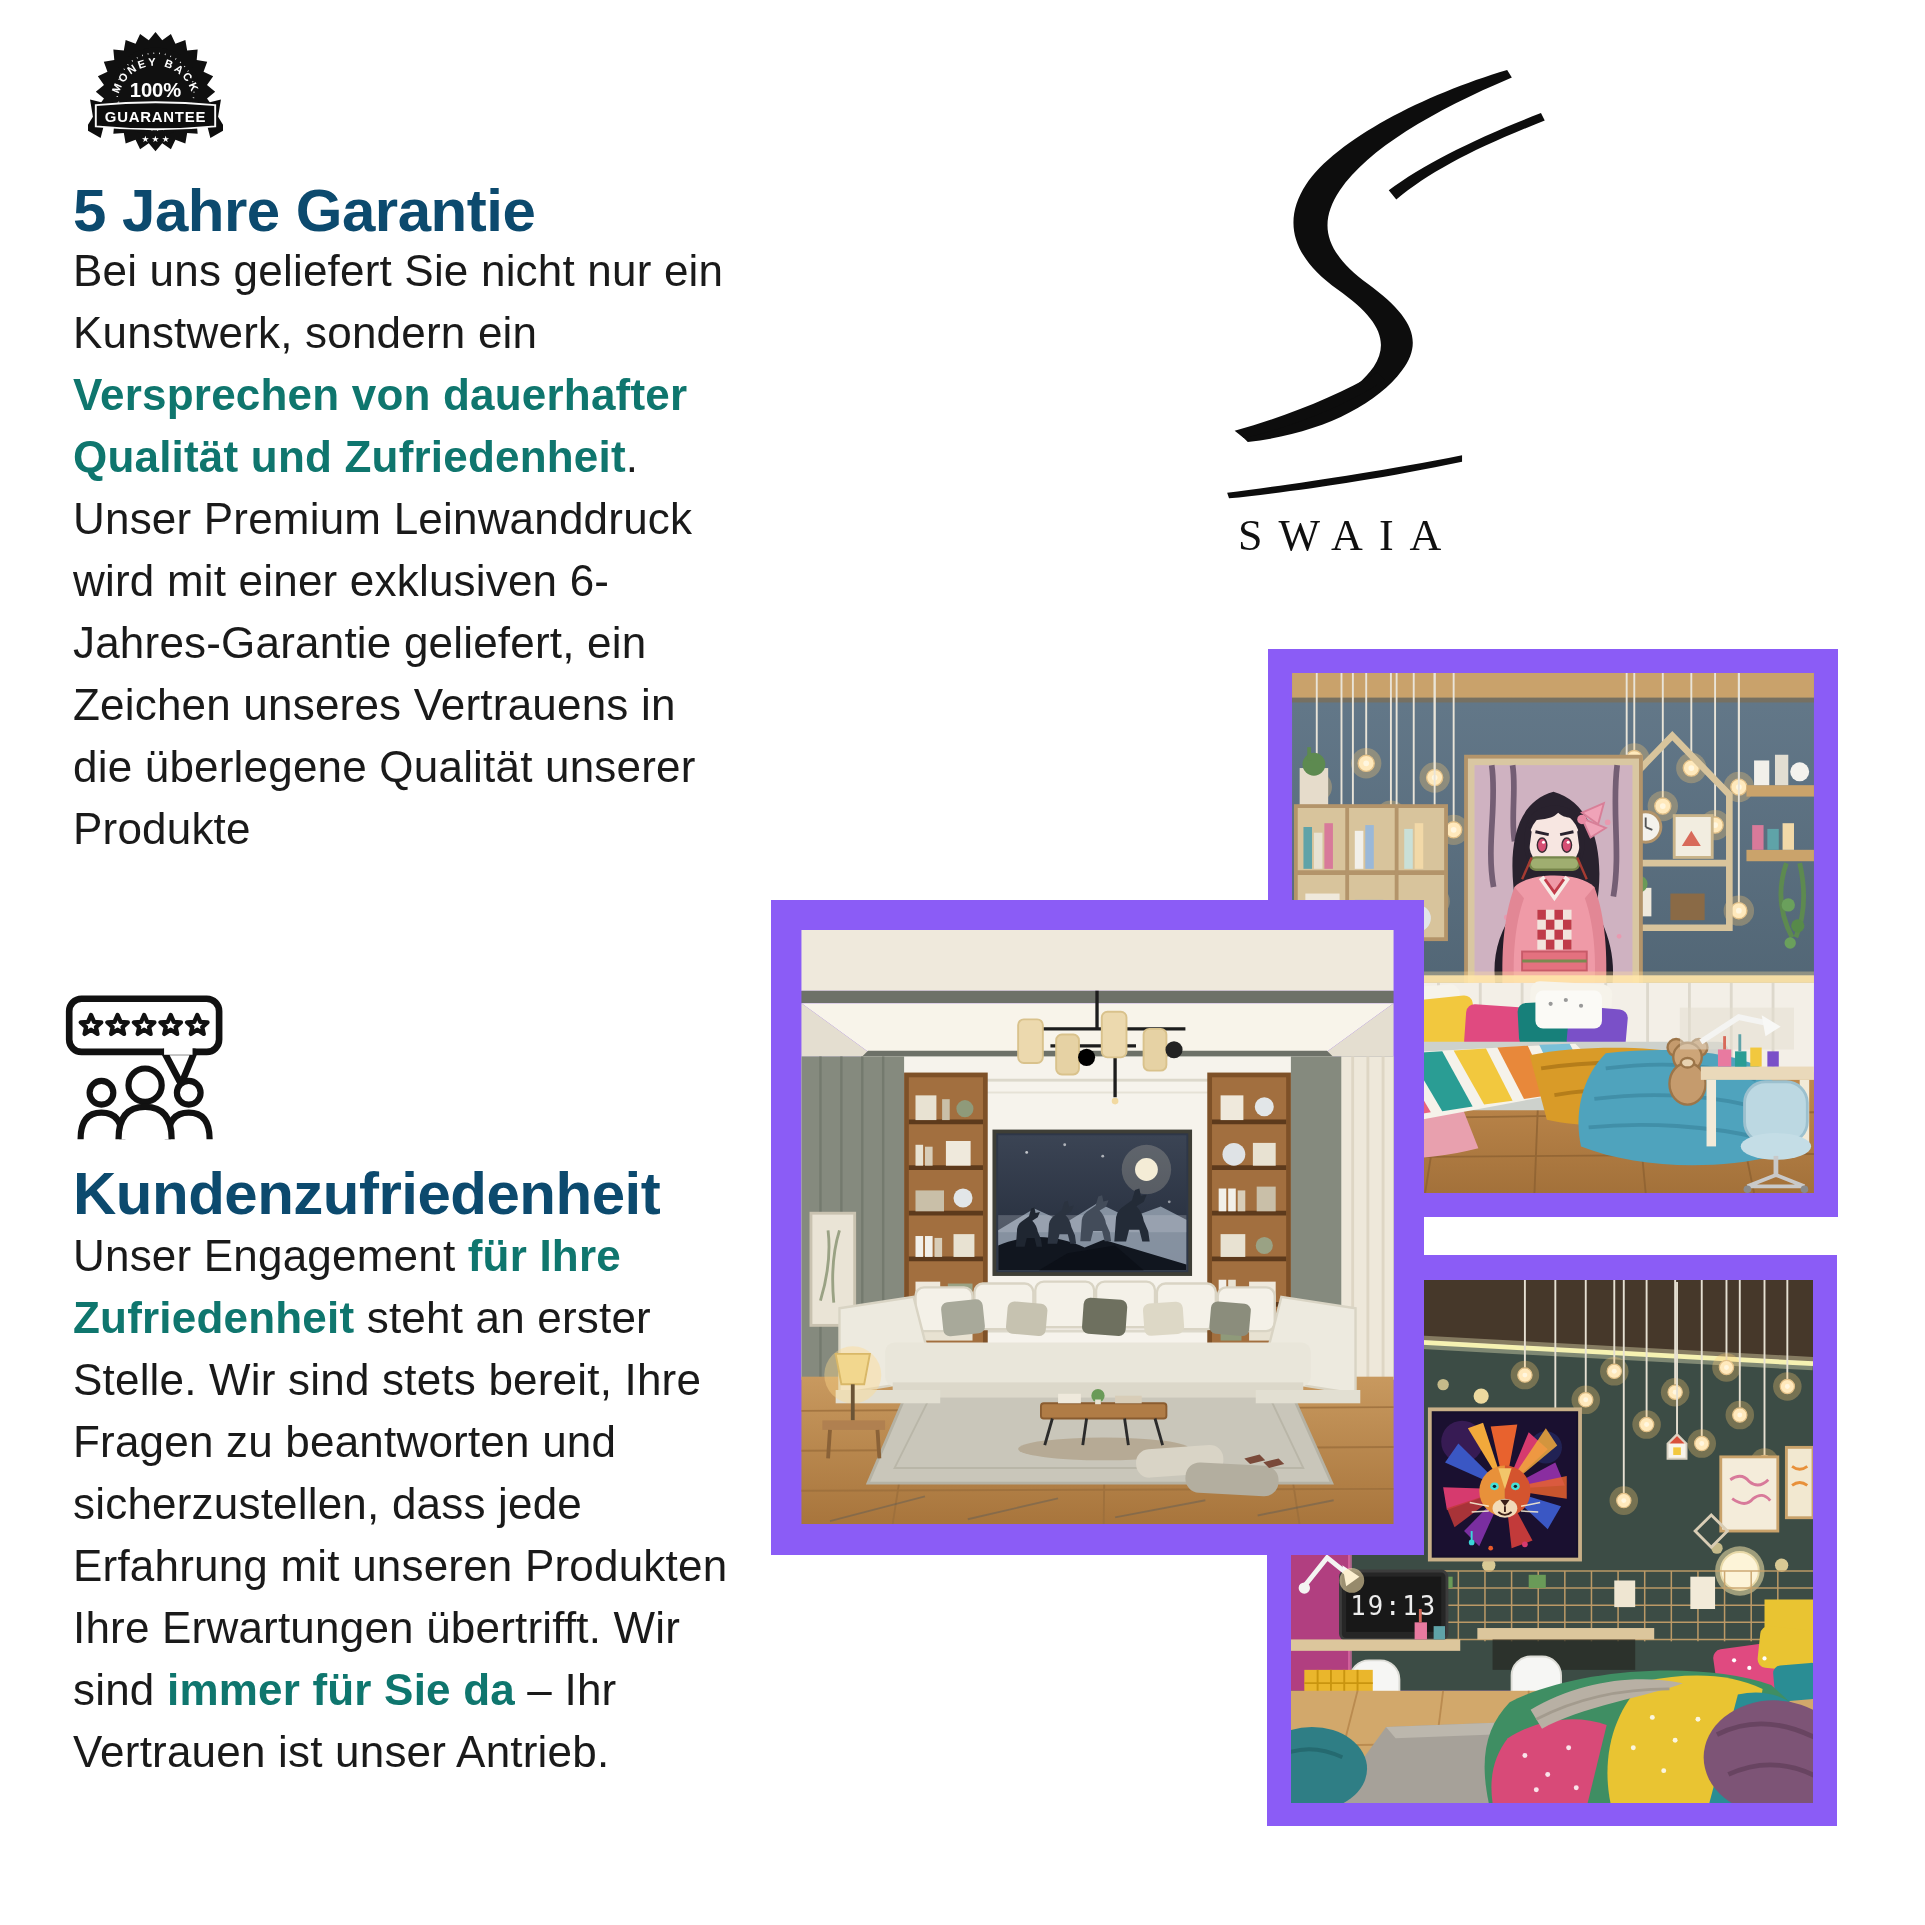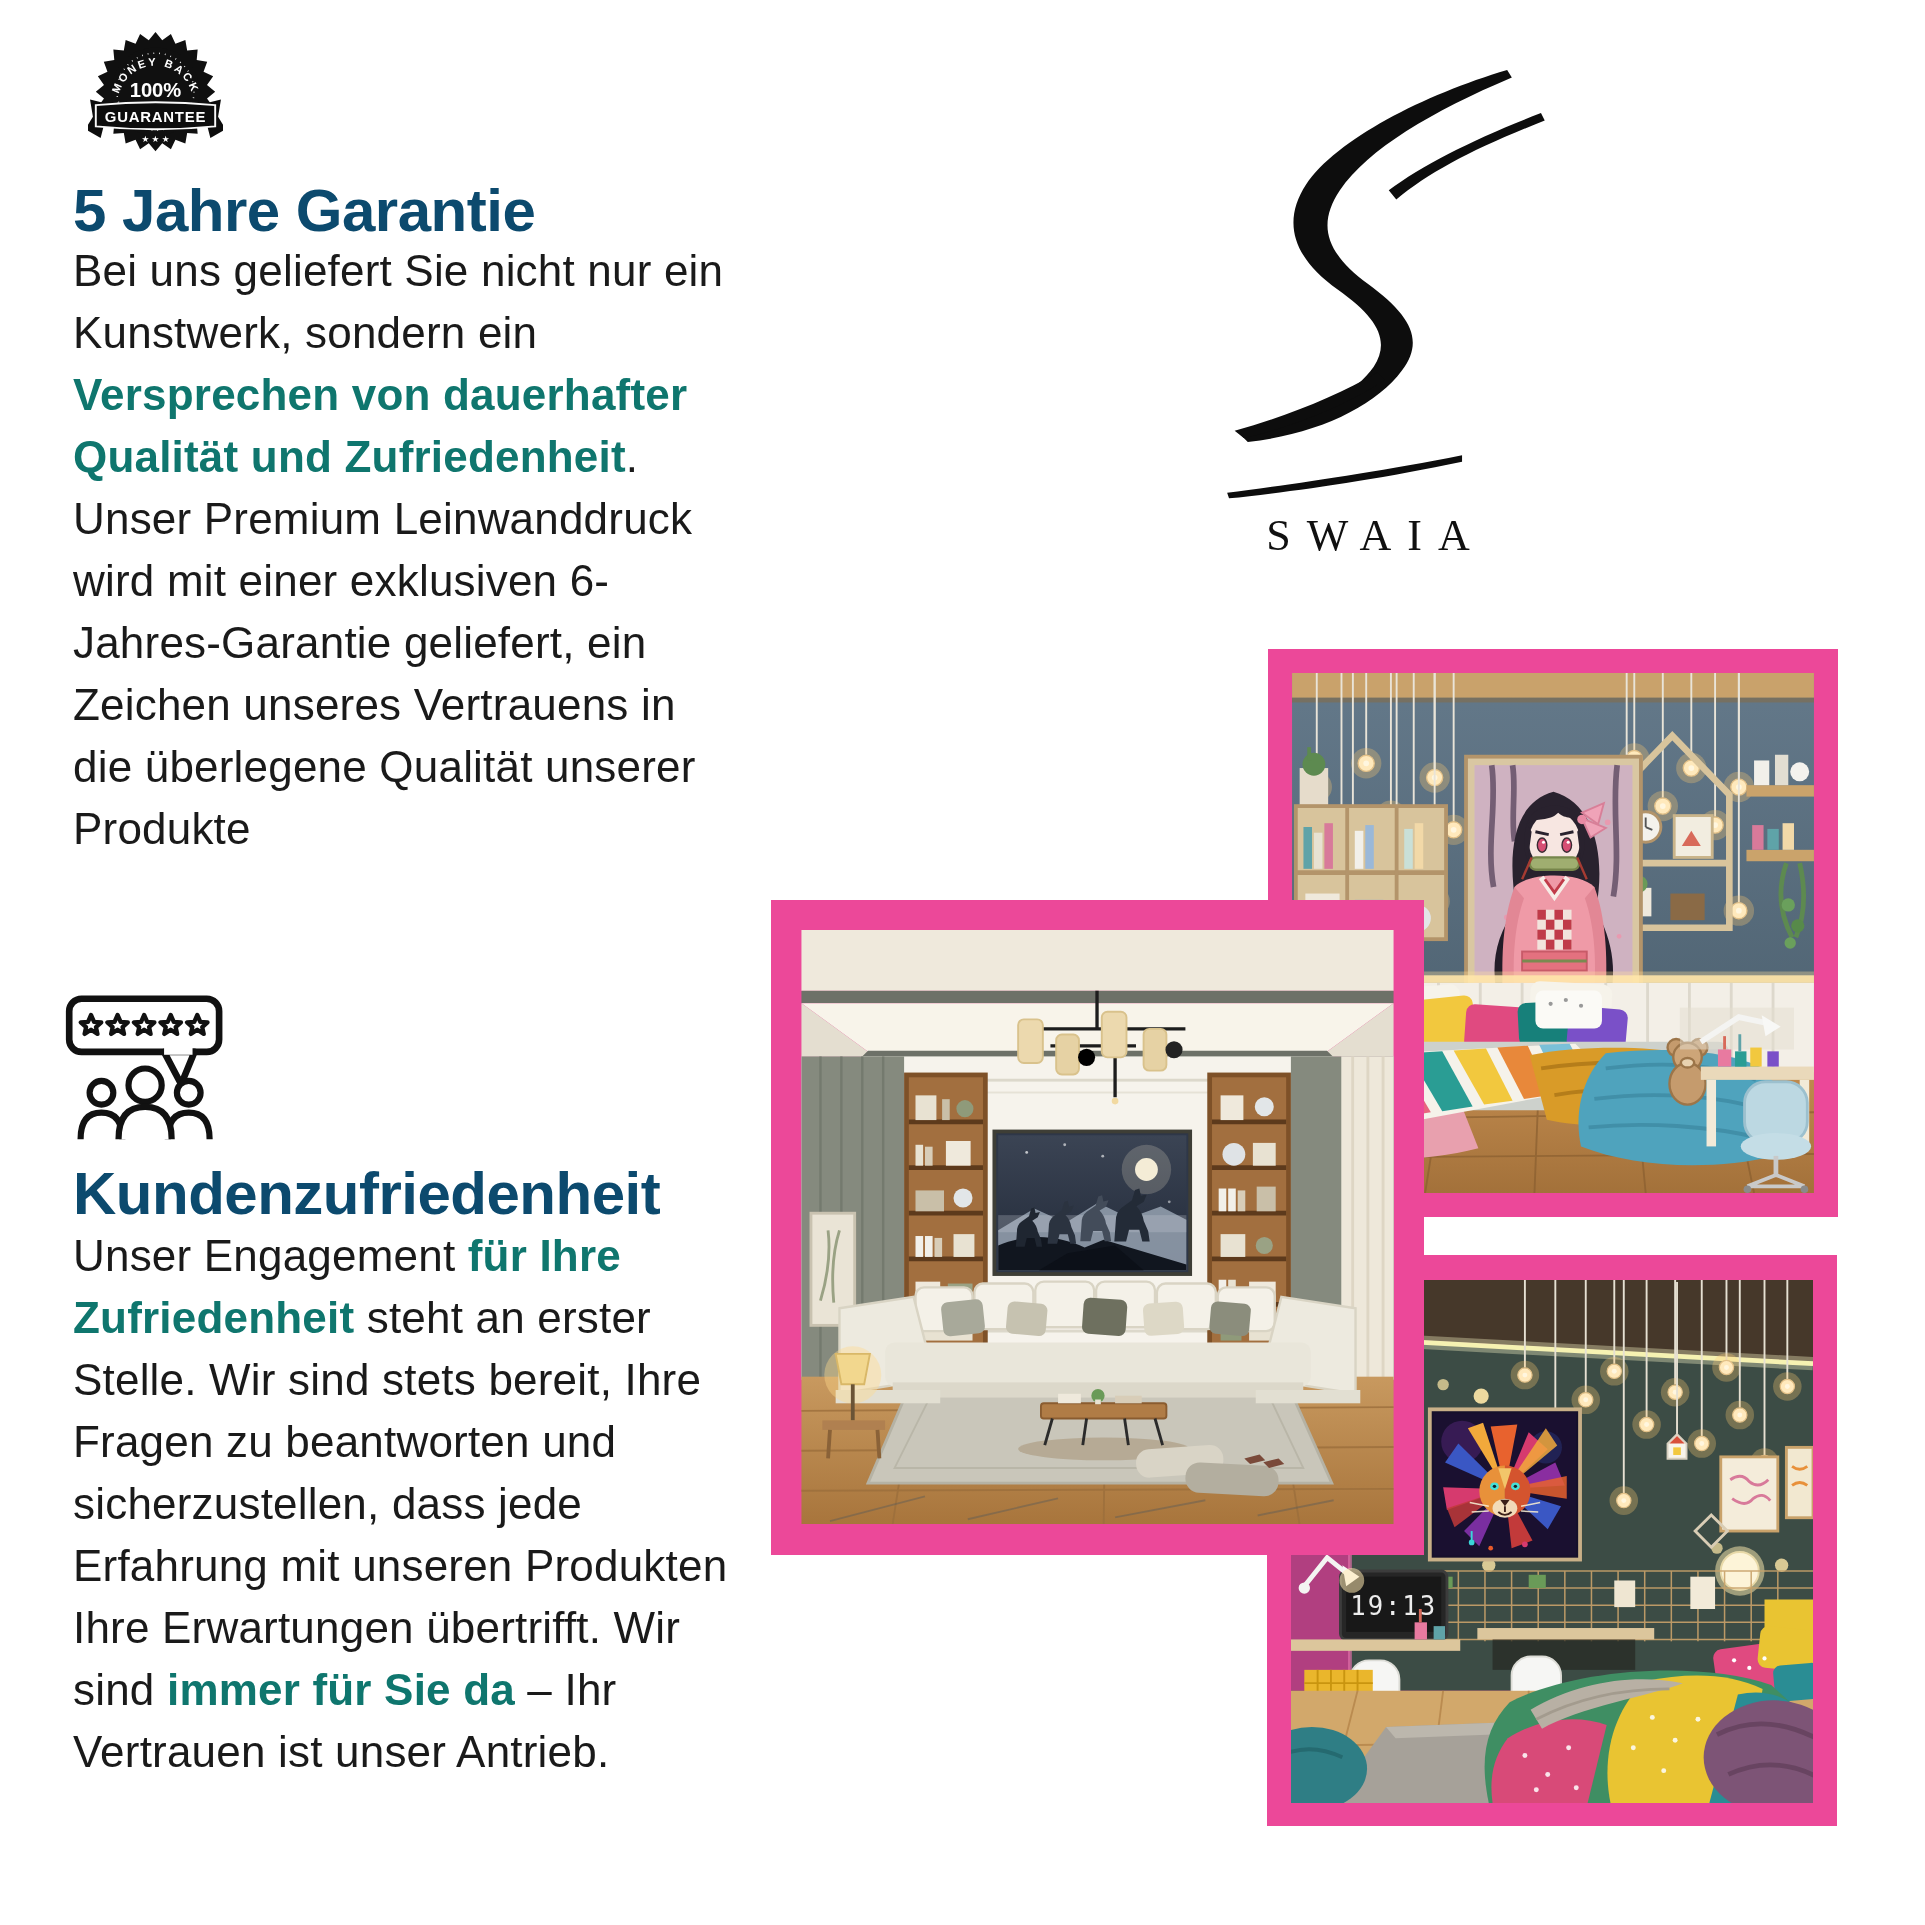--- a/index.html
+++ b/index.html
@@ -11,24 +11,24 @@
   .abs{position:absolute;}
   h1.sec-title{
     position:absolute;margin:0;font-size:60px;line-height:1.05;
     font-weight:800;letter-spacing:-0.5px;color:#0c4a6e;
   }
   p.body{
     position:absolute;margin:0;font-size:44px;line-height:62px;
     color:#1a1a1a;letter-spacing:0.2px;
   }
   p.body b{font-weight:700;color:#0f766e;}
-  .card{position:absolute;background:#ec4899;}
+  .card{position:absolute;background:#8b5cf6;}
   .photo{position:absolute;display:block;}
   .wordmark{
-    position:absolute;left:1222px;top:510px;width:276px;text-align:center;
+    position:absolute;left:1222px;top:510px;width:276px;text-align:left;
     font-family:"Liberation Serif","DejaVu Serif",serif;
     font-size:44px;letter-spacing:16px;padding-left:16px;color:#101010;
     font-weight:400;
   }
   svg text{font-family:"Liberation Sans","DejaVu Sans",sans-serif;}
   .mono{font-family:"DejaVu Sans Mono","Liberation Mono",monospace;}
 </style>
 </head>
 <body>
 

